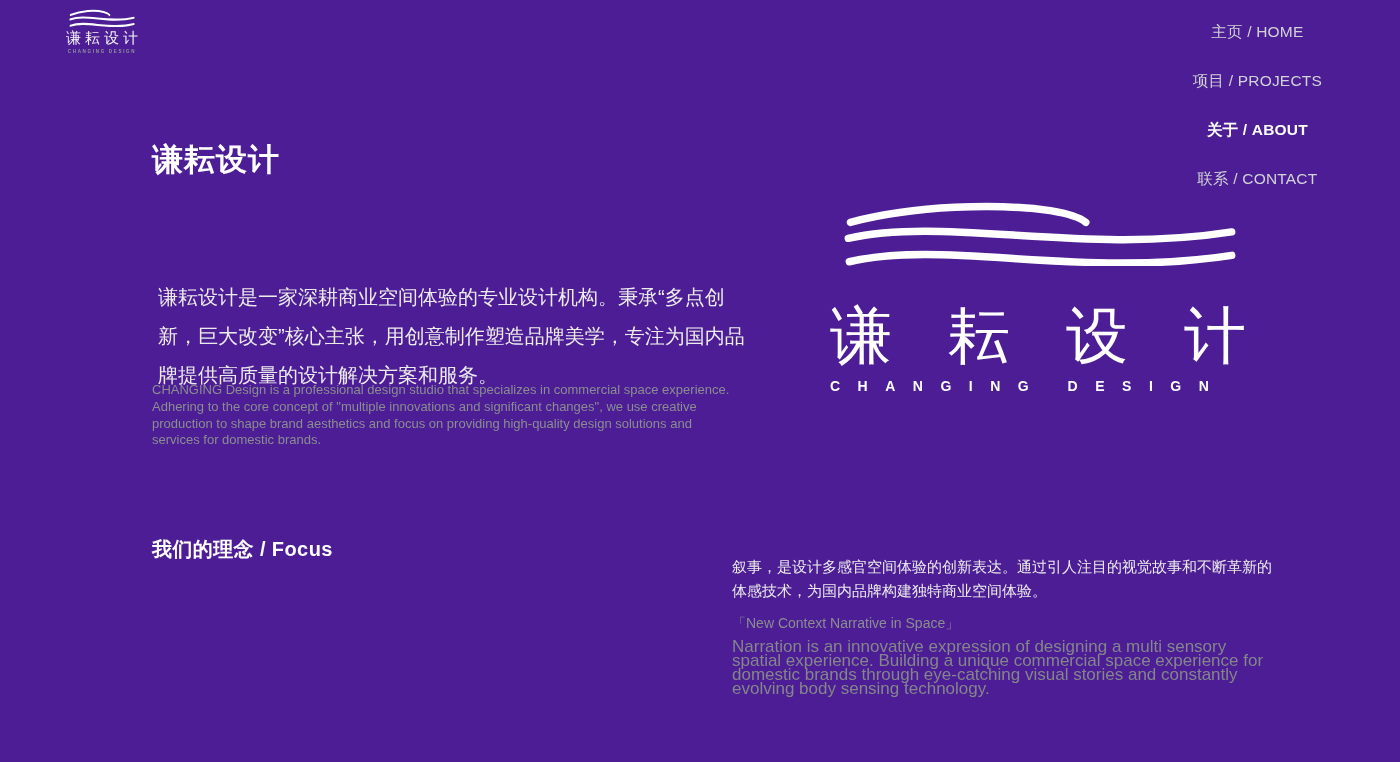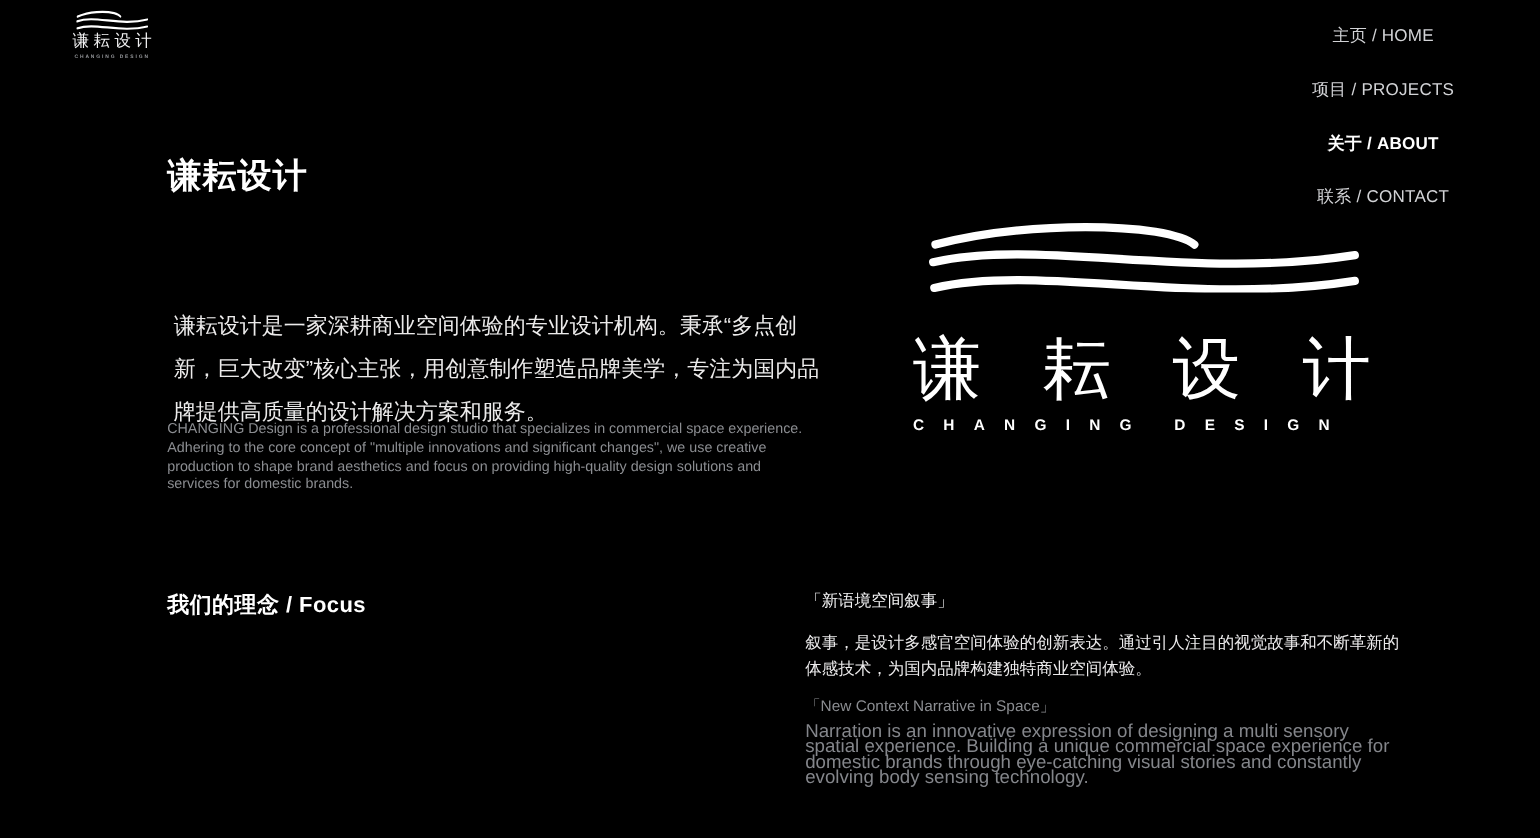--- a/index.html
+++ b/index.html
@@ -1,21 +1,21 @@
 <!DOCTYPE html>
 <html><head>
 <meta charset="utf-8">
 <style>
   * { box-sizing: border-box; }
   html,body { margin:0; padding:0; background:#17181c; }
   .page {
     position: relative;
     width: 1400px;
     height: 762px;
-    background: #000000;
+    background: #4c1d95;
     overflow: hidden;
     font-family: "Liberation Sans", sans-serif;
     color: #ffffff;
     text-decoration: underline;
   }
 
   
   .site-header { position:absolute; top:0; left:0; width:100%; height:64px; }
 
   .logo-small {
@@ -139,21 +139,20 @@
         </svg>
         <div class="logo-cn">谦耘设计</div>
         <div class="logo-en">CHANGING DESIGN</div>
       </div>
     </section>
 
     <section>
       <h3 class="focus-heading">我们的理念 / Focus</h3>
 
       <div class="focus-right">
-        <div class="focus-title-cn">「新语境空间叙事」</div>
         <p class="focus-desc-cn">叙事，是设计多感官空间体验的创新表达。通过引人注目的视觉故事和不断革新的体感技术，为国内品牌构建独特商业空间体验。</p>
         <div class="focus-title-en">「New Context Narrative in Space」</div>
         <p class="focus-desc-en">Narration is an innovative expression of designing a multi sensory spatial experience. Building a unique commercial space experience for domestic brands through eye-catching visual stories and constantly evolving body sensing technology.</p>
       </div>
     </section>
 
   </main>
 
 </div>
 

